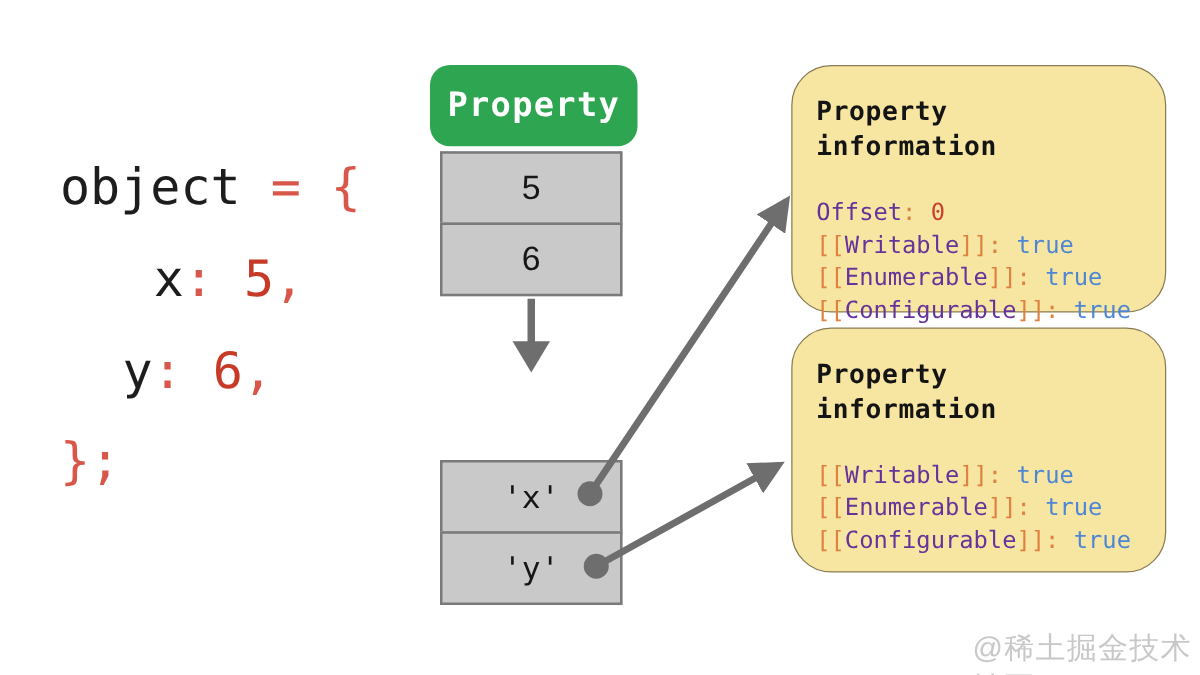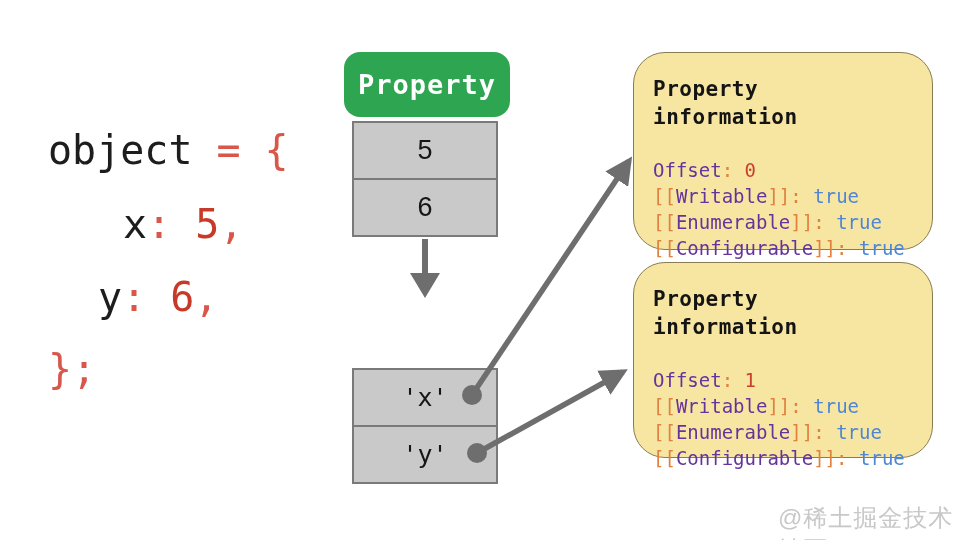--- a/index.html
+++ b/index.html
@@ -85,21 +85,20 @@
       <div><span class="purple">Offset</span><span class="orange">:</span><span class="red spc">0</span></div>
       <div><span class="orange">[[</span><span class="purple">Writable</span><span class="orange">]]</span><span class="orange">:</span><span class="blue spc">true</span></div>
       <div><span class="orange">[[</span><span class="purple">Enumerable</span><span class="orange">]]</span><span class="orange">:</span><span class="blue spc">true</span></div>
       <div><span class="orange">[[</span><span class="purple">Configurable</span><span class="orange">]]</span><span class="orange">:</span><span class="blue spc">true</span></div>
     </div>
   </div>
 
   <div class="prop-box prop-box-2">
     <div class="prop-title">Property information</div>
     <div class="prop-lines">
-      <div><span class="purple">Offset</span><span class="orange">:</span><span class="red spc">1</span></div>
       <div><span class="orange">[[</span><span class="purple">Writable</span><span class="orange">]]</span><span class="orange">:</span><span class="blue spc">true</span></div>
       <div><span class="orange">[[</span><span class="purple">Enumerable</span><span class="orange">]]</span><span class="orange">:</span><span class="blue spc">true</span></div>
       <div><span class="orange">[[</span><span class="purple">Configurable</span><span class="orange">]]</span><span class="orange">:</span><span class="blue spc">true</span></div>
     </div>
   </div>
 
   <svg class="overlay" width="960" height="540" viewBox="0 0 960 540">
     <defs>
       <marker id="ah" viewBox="0 0 10 10" refX="8" refY="5" markerWidth="5" markerHeight="5" orient="auto-start-reverse">
         <path d="M0,0 L10,5 L0,10 z" fill="#6e6e6e"></path>

